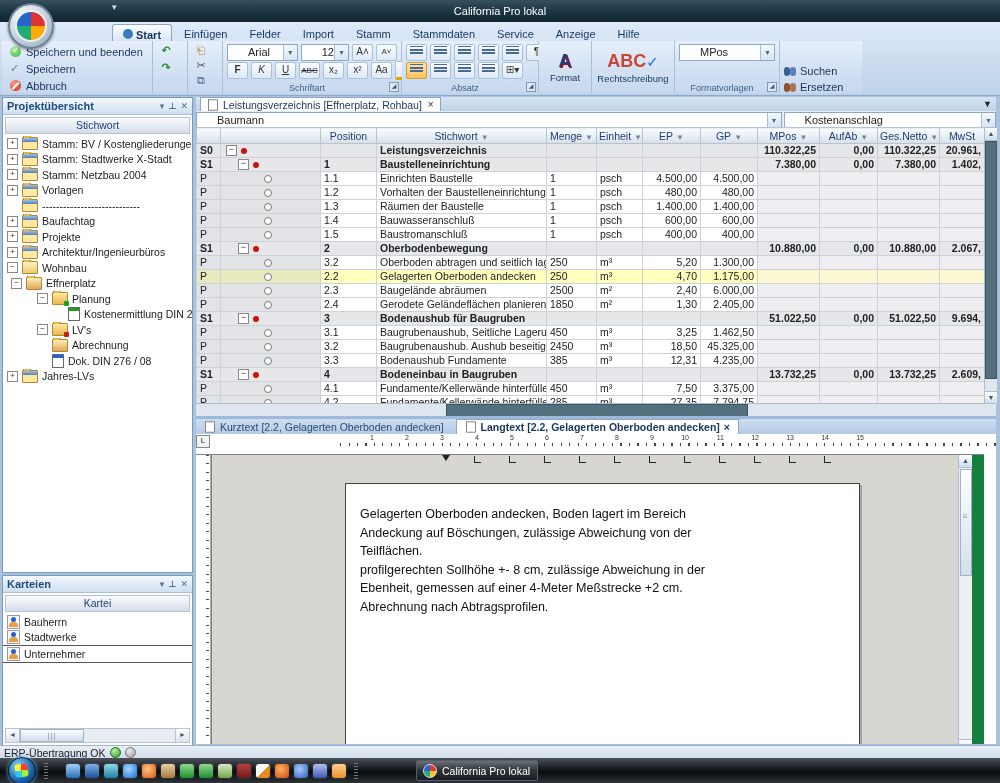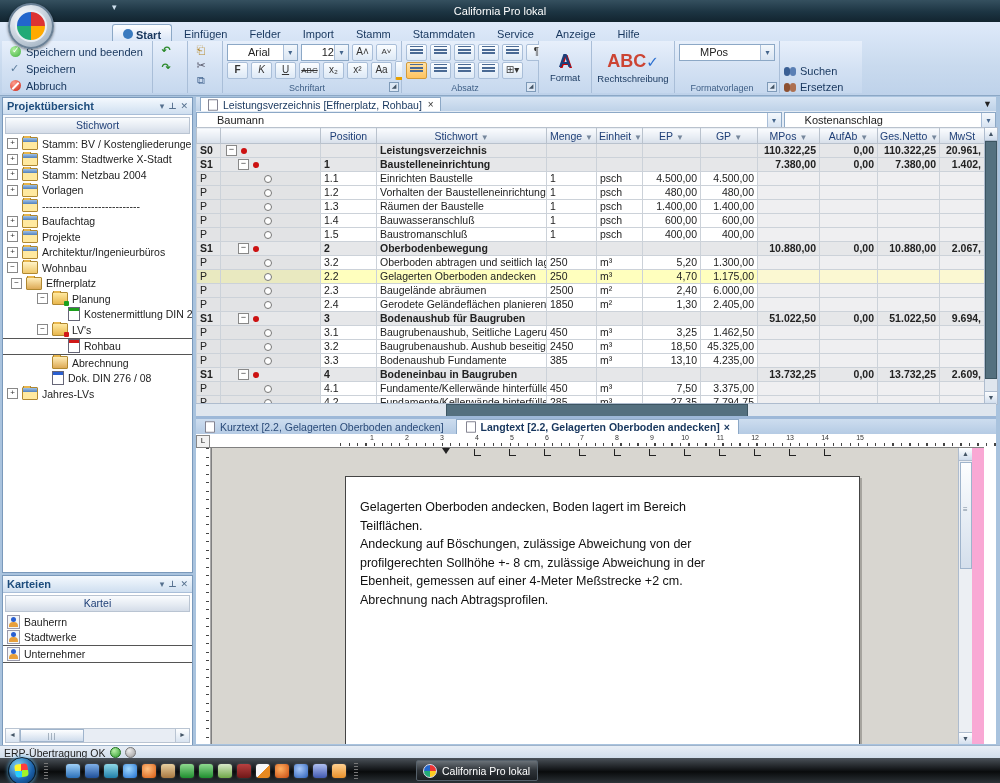--- a/index.html
+++ b/index.html
@@ -167,21 +167,21 @@
   .etab{display:flex;align-items:center;gap:4px;padding:0 8px;height:14px;color:#2a4a78;white-space:nowrap;}
   .etab .doc{transform:scale(.8);}
   .etab.active{background:#fff;border:1px solid #8ca8c6;border-bottom:none;font-weight:bold;color:#17365d;}
   #editor{left:196px;top:434px;width:800px;height:310px;background:#fff;overflow:hidden;}
   #ruler-corner{left:0;top:1px;width:12px;height:11px;border:1px solid #888;background:#f2f2f2;
     font-size:8px;line-height:10px;text-align:center;color:#222;}
   #hruler{left:144px;top:0px;width:656px;height:13px;background:#fff;
     background-image:repeating-linear-gradient(90deg,#444 0 1px,transparent 1px 8.5px);
     background-size:100% 3px;background-position:0 9px;background-repeat:no-repeat;display:flex;}
   #hruler span{display:inline-block;width:34px;text-align:right;font-size:7px;color:#333;padding-right:1px;}
-  #ed-canvas{left:0;top:13px;width:788px;height:297px;background:#f9a8d4;
+  #ed-canvas{left:0;top:20px;width:788px;height:297px;background:#15803d;
     border-top:1px solid #808080;}
   #vruler{position:absolute;left:0;top:0;width:14px;height:100%;background:#fff;border-right:1px solid #aaa;
     background-image:repeating-linear-gradient(180deg,#444 0 1px,transparent 1px 8.5px);
     background-size:3px 100%;background-position:10px 0;background-repeat:no-repeat;}
   #ed-viewport{position:absolute;left:15px;top:0;width:760px;height:100%;background:#d8d6d0;
     border-left:1px solid #808080;}
   #page{position:absolute;left:133px;top:28px;width:513px;height:280px;background:#fff;
     border:1px solid #444;box-shadow:2px 2px 0 #a6a49e;}
   #page-text{position:absolute;left:14px;top:21px;width:460px;font-size:12.5px;line-height:18.5px;color:#111;}
   #indent-marker{position:absolute;left:230px;top:0px;width:0;height:0;
@@ -444,26 +444,20 @@
 
       <span class="doc" style="display: inline-block;"></span>
       <span>Kostenermittlung DIN 276</span>
     </div>
       <div class="titem lvl2 minus f-red">
       <span class="exp"></span>
       <span class="fold"></span>
 
       <span>LV's</span>
     </div>
-      <div class="titem lvl3 noexp d-red sel">
-      <span class="exp"></span>
-
-      <span class="doc" style="display: inline-block;"></span>
-      <span>Rohbau</span>
-    </div>
       <div class="titem lvl2 noexp f-small">
       <span class="exp"></span>
       <span class="fold"></span>
 
       <span>Abrechnung</span>
     </div>
       <div class="titem lvl2 noexp d-blue">
       <span class="exp"></span>
 
       <span class="doc" style="display: inline-block;"></span>
@@ -859,21 +853,21 @@
         <td class="c-tree">
           <span class="treewrap">
 
             <span class="pcirc"></span>
           </span>
         </td>
         <td class="c-po">3.3</td>
         <td class="c-st">Bodenaushub Fundamente</td>
         <td class="c-me">385</td>
         <td class="c-ei">m³</td>
-        <td class="c-ep">13,10</td>
+        <td class="c-ep">12,31</td>
         <td class="c-gp">4.235,00</td>
         <td class="c-su"></td>
         <td class="c-au"></td>
         <td class="c-gn"></td>
         <td class="c-mw"></td>
       </tr>
         <tr class="s1">
         <td class="c-t">S1</td>
         <td class="c-tree">
           <span class="treewrap">
@@ -980,22 +974,22 @@
     </div>
   <div class="abs" id="ed-canvas">
     <div id="vruler"></div>
     <div id="ed-viewport">
       <div id="indent-marker"></div>
       <div id="tabstops"></div>
       <div id="page">
         <div id="page-text">
 
         <div>Gelagerten Oberboden andecken, Boden lagert im Bereich</div>
+            <div>Andeckung auf Böschungen, zulässige Abweichung von der</div>
             <div>Teilflächen.</div>
-            <div>Andeckung auf Böschungen, zulässige Abweichung von der</div>
             <div>profilgerechten Sollhöhe +- 8 cm, zulässige Abweichung in der</div>
             <div>Ebenheit, gemessen auf einer 4-Meter Meßstrecke +2 cm.</div>
             <div>Abrechnung nach Abtragsprofilen.</div>
           </div>
       </div>
       <div id="ed-vscroll">
         <div class="vs-arr">▲</div>
         <div id="ed-vthumb"></div>
         <div class="vs-arr" style="position:absolute;bottom:0;width:100%;border-top:1px solid #aebcce;border-bottom:none;">▼</div>
       </div>

